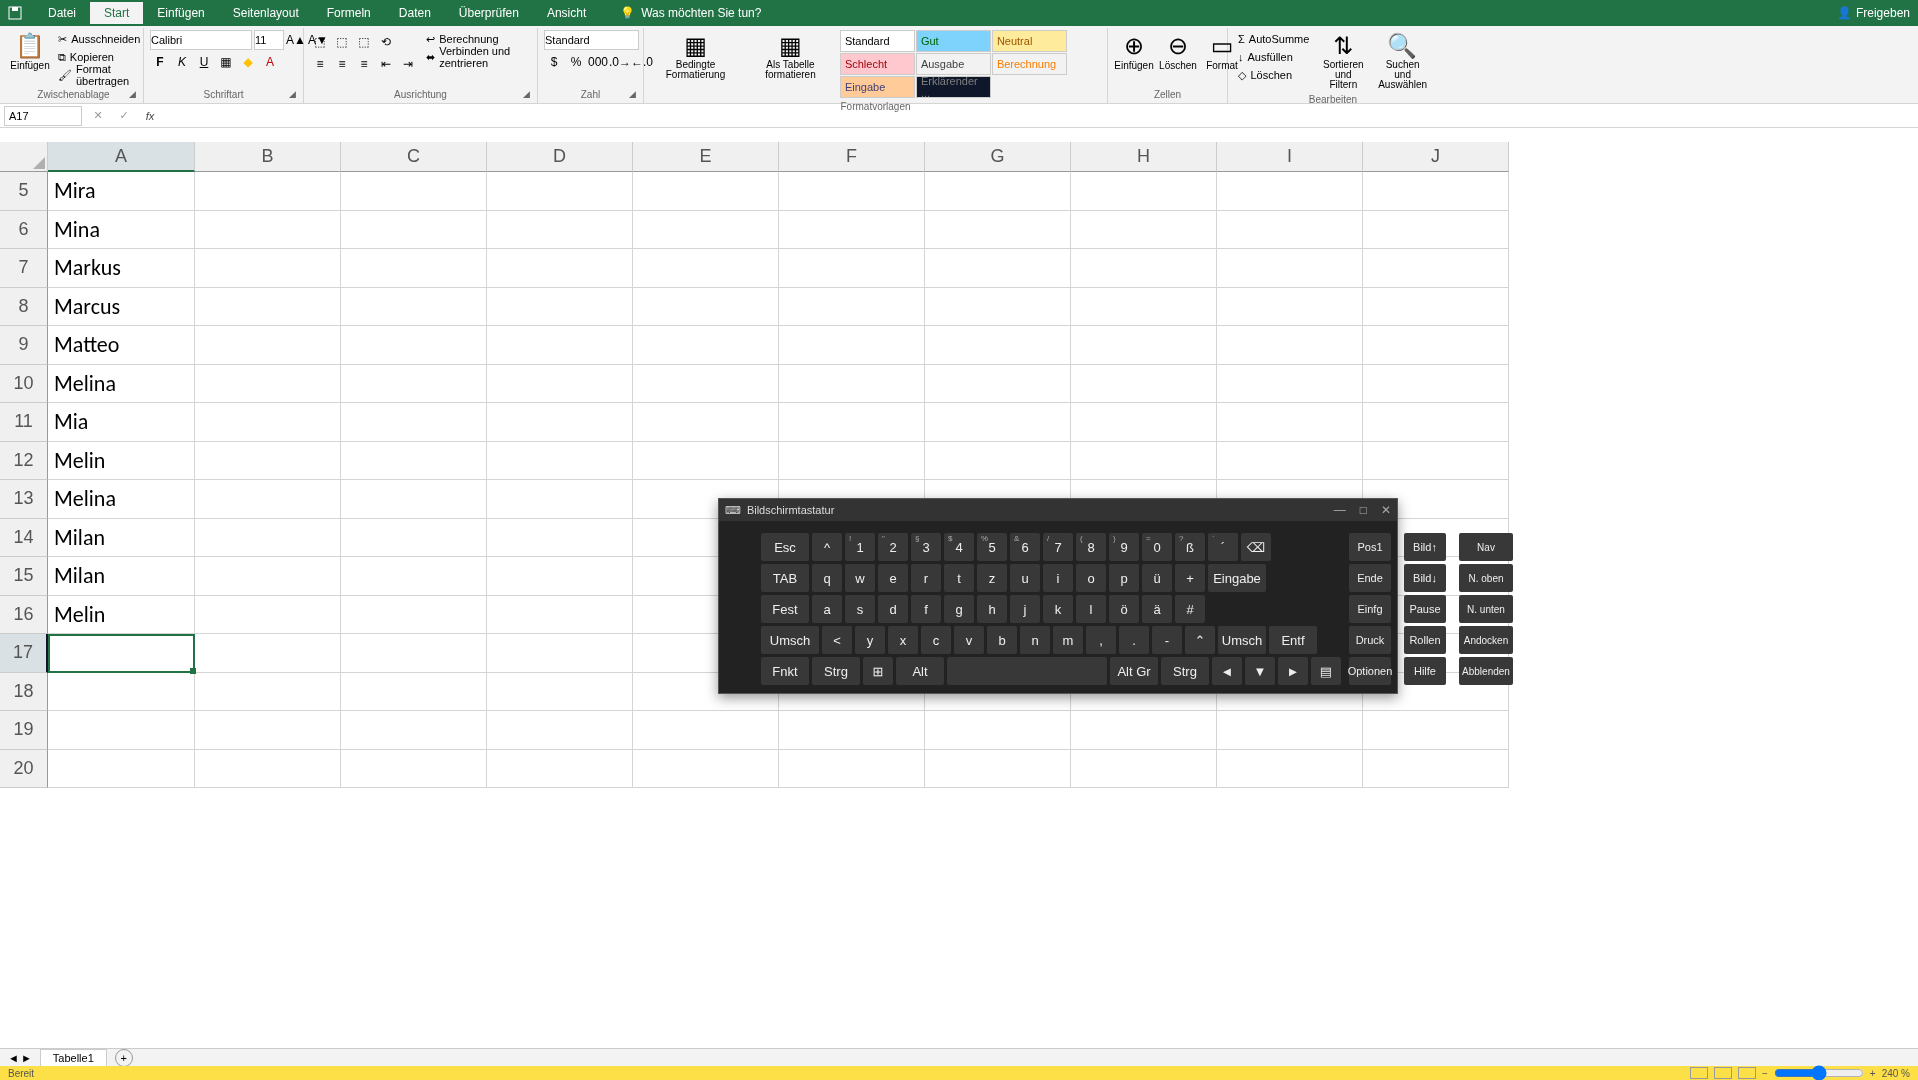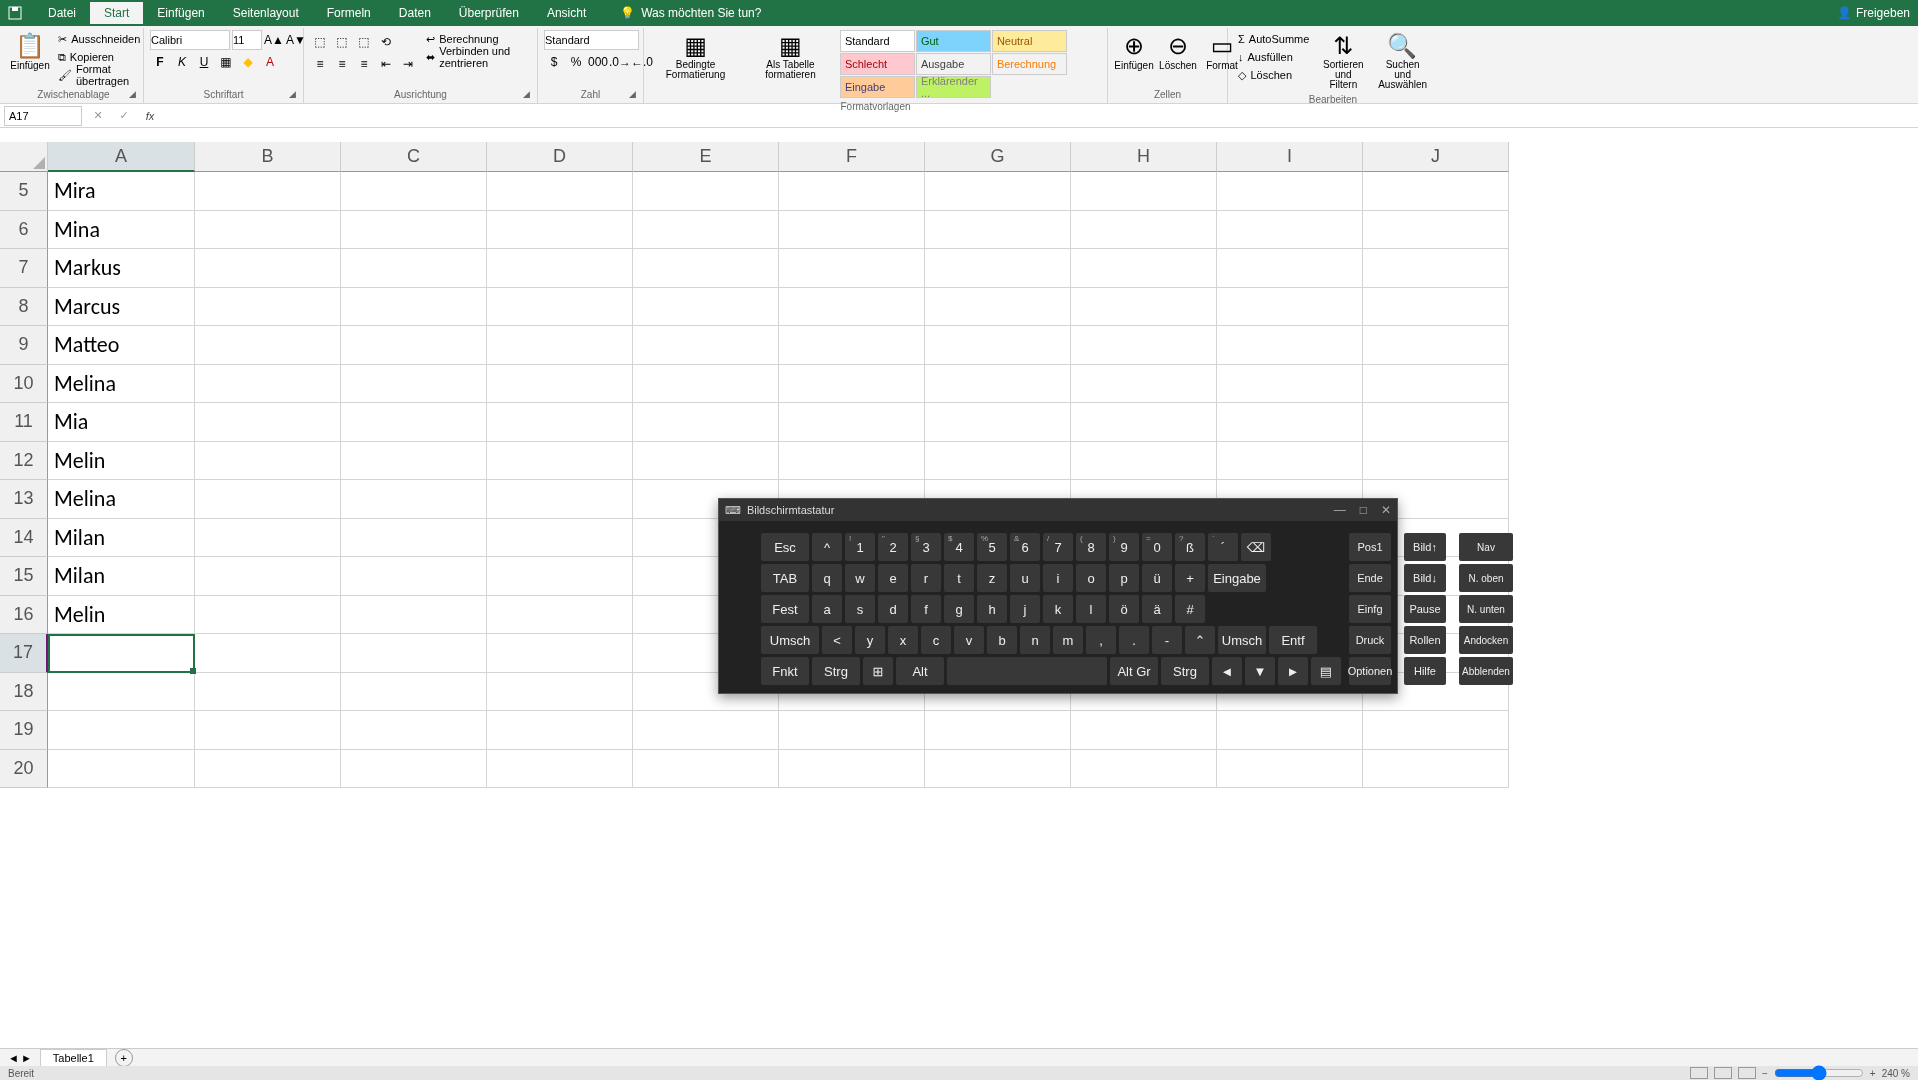--- a/index.html
+++ b/index.html
@@ -15,21 +15,21 @@
 
 
 .ribbon { height: 78px; background: #f3f3f3; border-bottom: 1px solid #d4d4d4; display: flex; padding: 2px 4px 0; }
 .ribbon-group { display: flex; flex-direction: column; border-right: 1px solid #d4d4d4; padding: 0 6px; position: relative; }
 .ribbon-group-content { flex: 1; display: flex; align-items: flex-start; gap: 4px; padding-top: 2px; }
 .ribbon-group-label { text-align: center; font-size: 10px; color: #666; padding: 2px 0; height: 16px; }
 .ribbon-btn { display: flex; flex-direction: column; align-items: center; justify-content: center; font-size: 10px; cursor: pointer; padding: 2px 4px; min-width: 40px; }
 .ribbon-btn-sm { display: flex; align-items: center; gap: 4px; font-size: 11px; cursor: pointer; padding: 1px 4px; height: 18px; }
 .ribbon-icon-lg { font-size: 24px; }
 .ribbon-col { display: flex; flex-direction: column; gap: 0; }
-.font-select { height: 20px; width: 80px; font-size: 11px; border: 1px solid #ccc; }
+.font-select { height: 20px; width: 102px; font-size: 11px; border: 1px solid #ccc; }
 .font-size { height: 20px; width: 30px; font-size: 11px; border: 1px solid #ccc; }
 .row-btns { display: flex; gap: 2px; margin-top: 2px; }
 .btn-icon { width: 20px; height: 20px; display: flex; align-items: center; justify-content: center; font-size: 12px; cursor: pointer; border: 1px solid transparent; }
 .style-cell { width: 75px; height: 22px; font-size: 11px; display: flex; align-items: center; padding: 0 4px; border: 1px solid #ccc; cursor: pointer; margin: 0 1px 1px 0; }
 .number-select { height: 20px; width: 95px; font-size: 11px; border: 1px solid #ccc; }
 .dialog-launcher { position: absolute; bottom: 2px; right: 2px; width: 12px; height: 12px; font-size: 9px; color: #666; cursor: pointer; }
 
 
 .formula-row { height: 24px; display: flex; align-items: center; border-bottom: 1px solid #d4d4d4; }
 .name-box { width: 78px; height: 20px; margin-left: 4px; border: 1px solid #ccc; font-size: 11px; padding: 0 4px; background: #fff; }
@@ -42,33 +42,33 @@
 .col-headers { display: flex; height: 30px; }
 .select-all { width: 48px; height: 30px; background: #f0f0f0; border-right: 1px solid #ccc; border-bottom: 1px solid #999; position: relative; }
 .select-all::after { content: ''; position: absolute; right: 2px; bottom: 2px; border: 6px solid transparent; border-right-color: #b0b0b0; border-bottom-color: #b0b0b0; }
 .col-header { height: 30px; background: #f0f0f0; border-right: 1px solid #ccc; border-bottom: 1px solid #999; display: flex; align-items: center; justify-content: center; font-size: 18px; color: #555; }
 .col-header.selected { background: #d9e1e5; border-bottom: 2px solid #217346; }
 .col-A { width: 147px; } .col-B { width: 146px; } .col-C { width: 146px; } .col-D { width: 146px; } .col-E { width: 146px; } .col-F { width: 146px; } .col-G { width: 146px; } .col-H { width: 146px; } .col-I { width: 146px; } .col-J { width: 146px; }
 
 .grid-rows { position: relative; }
 .grid-row { display: flex; height: 38.5px; }
 .row-header { width: 48px; background: #f0f0f0; border-right: 1px solid #999; border-bottom: 1px solid #ccc; display: flex; align-items: center; justify-content: center; font-size: 18px; color: #555; }
-.row-header.selected { background: #d9e1e5; border-right: 2px solid #701a75; }
+.row-header.selected { background: #d9e1e5; border-right: 2px solid #0f172a; }
 .cell { border-right: 1px solid #d4d4d4; border-bottom: 1px solid #d4d4d4; display: flex; align-items: center; padding: 0 6px; font-size: 22px; font-family: Calibri, sans-serif; }
 .cell.selected { border: 2px solid #217346; position: relative; }
 .cell.selected::after { content: ''; position: absolute; right: -3px; bottom: -3px; width: 6px; height: 6px; background: #217346; }
 
 
 .sheet-tabs { position: absolute; bottom: 14px; left: 0; right: 0; height: 18px; display: flex; align-items: center; background: #f3f3f3; border-top: 1px solid #ccc; font-size: 11px; }
 .sheet-nav { display: flex; gap: 2px; padding: 0 8px; }
 .sheet-tab { padding: 2px 12px; background: #fff; border: 1px solid #ccc; border-bottom: none; cursor: pointer; }
 .sheet-add { width: 18px; height: 18px; border-radius: 50%; border: 1px solid #999; display: flex; align-items: center; justify-content: center; margin-left: 8px; cursor: pointer; }
 
 
-.statusbar { position: absolute; bottom: 0; left: 0; right: 0; height: 14px; background: #e5e5e5; display: flex; align-items: center; font-size: 10px; color: #555; padding: 0 8px; }
+.statusbar { position: absolute; bottom: 0; left: 0; right: 0; height: 14px; background: #fde047; display: flex; align-items: center; font-size: 10px; color: #555; padding: 0 8px; }
 .zoom-controls { margin-left: auto; display: flex; align-items: center; gap: 6px; }
 .view-btn { width: 18px; height: 12px; border: 1px solid #999; cursor: pointer; }
 .zoom-slider { width: 90px; }
 
 
 .osk { position: absolute; top: 498px; left: 718px; width: 680px; background: #222; border: 1px solid #555; box-shadow: 0 4px 12px rgba(0,0,0,0.4); }
 .osk-title { height: 22px; background: #333; display: flex; align-items: center; padding: 0 6px; font-size: 11px; color: #ddd; gap: 6px; }
 .osk-title-btns { margin-left: auto; display: flex; gap: 14px; color: #aaa; font-size: 12px; }
 .osk-body { padding: 12px 6px 8px; display: flex; gap: 8px; }
 .osk-main { display: flex; flex-direction: column; gap: 3px; }
@@ -222,21 +222,21 @@
         <span style="text-align:center;line-height:1">Als Tabelle formatieren</span>
       </div>
       <div id="style-gallery" style="display:flex;flex-wrap:wrap;width:320px">
           <div class="style-cell" style="background: rgb(255, 255, 255); color: rgb(0, 0, 0);">Standard</div>
           <div class="style-cell" style="background: #7dd3fc; color: rgb(0, 97, 0);">Gut</div>
           <div class="style-cell" style="background: rgb(255, 235, 156); color: rgb(156, 87, 0);">Neutral</div>
           <div class="style-cell" style="background: rgb(255, 199, 206); color: rgb(156, 0, 6);">Schlecht</div>
           <div class="style-cell" style="background: rgb(242, 242, 242); color: rgb(63, 63, 63);">Ausgabe</div>
           <div class="style-cell" style="background: rgb(242, 242, 242); color: rgb(250, 125, 0);">Berechnung</div>
           <div class="style-cell" style="background: rgb(255, 204, 153); color: rgb(63, 63, 118);">Eingabe</div>
-          <div class="style-cell" style="background: #bef264; color: rgb(127, 127, 127);">Erklärender ...</div>
+          <div class="style-cell" style="background: #0f172a; color: rgb(127, 127, 127);">Erklärender ...</div>
         </div>
     </div>
     <div class="ribbon-group-label">Formatvorlagen</div>
   </div>
 
   <div class="ribbon-group" style="width:120px">
     <div class="ribbon-group-content">
       <div class="ribbon-btn">
           <span class="ribbon-icon-lg">⊕</span>
           <span>Einfügen</span>

